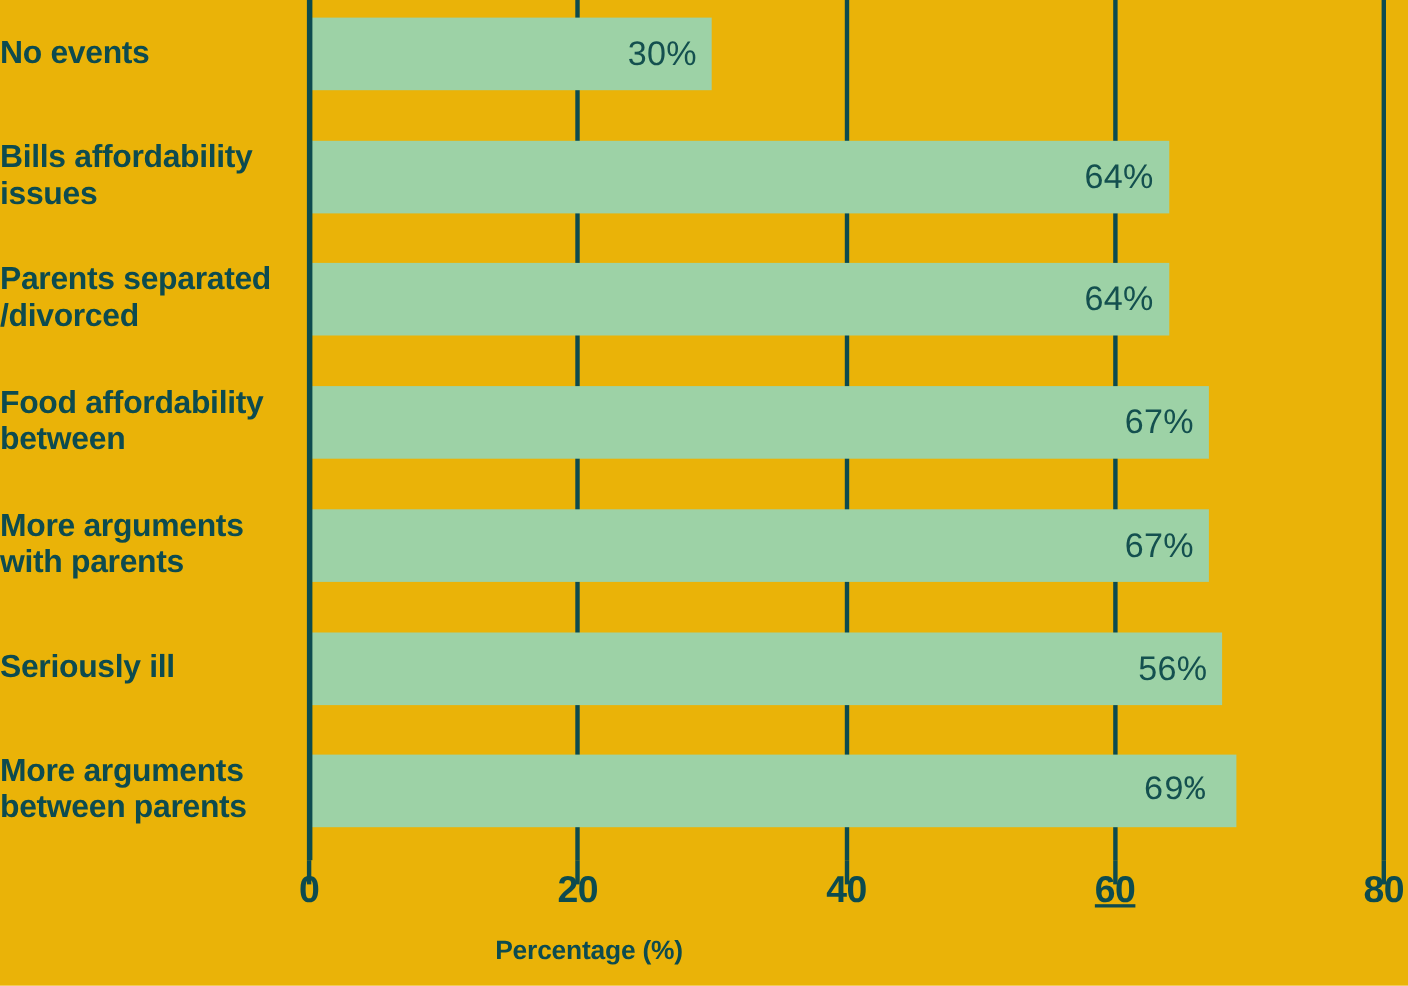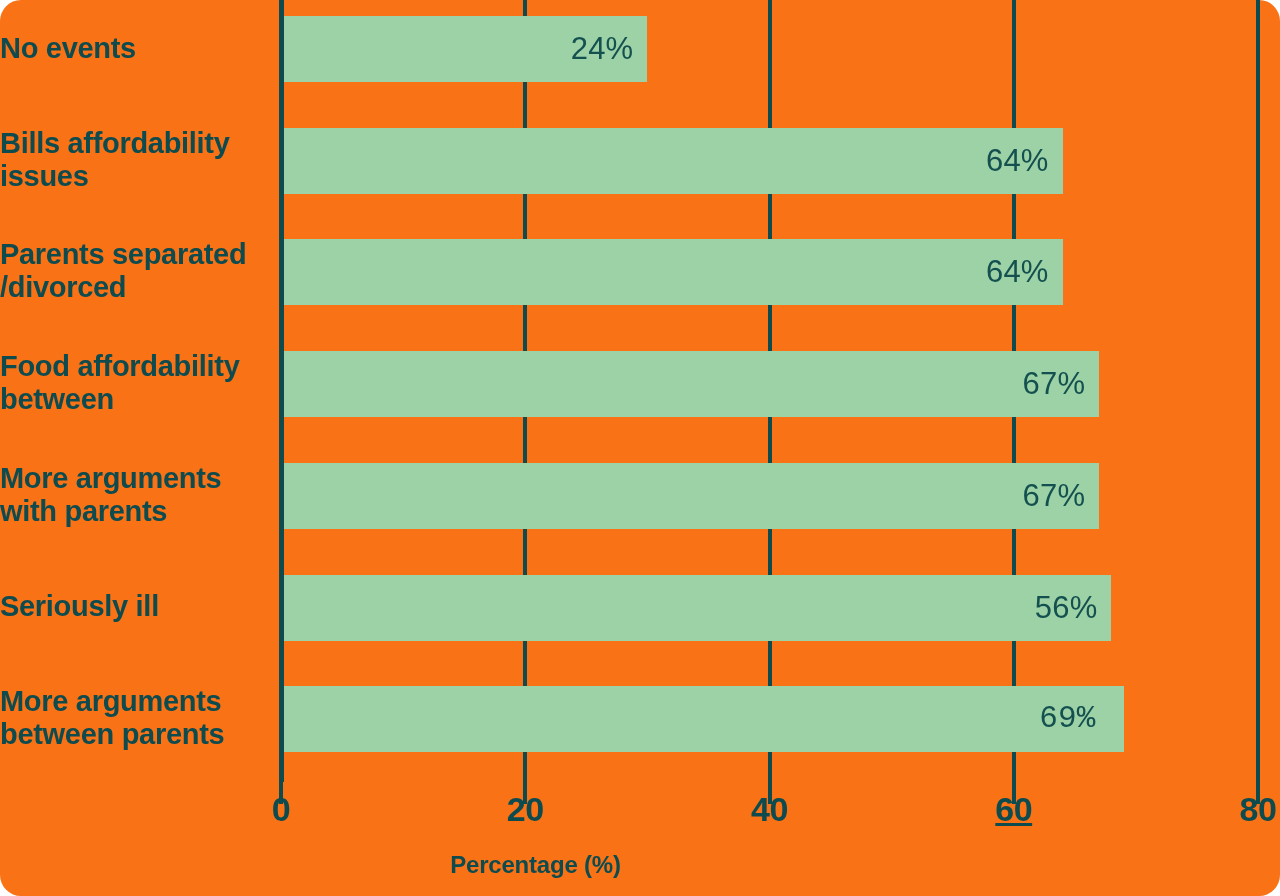--- a/index.html
+++ b/index.html
@@ -12,22 +12,21 @@
     width: 1280px;
     height: 896px;
     font-family: "Liberation Sans", sans-serif;
     overflow: hidden;
   }
 
   #chart-root {
     position: relative;
     width: 1280px;
     height: 896px;
-    background: #f97316;
-    border-radius: 21px;
+    background: #eab308;
   }
 
   
   .plot-area {
     position: absolute;
     left: 281px;
     top: 0px;
     width: 999px;   
     height: 782px;
   }
@@ -173,21 +172,21 @@
     <div id="gridlines">
         <div class="gridline axis-zero" style="left: 0px;"></div>
         <div class="gridline" style="left: 244.25px;"></div>
         <div class="gridline" style="left: 488.5px;"></div>
         <div class="gridline" style="left: 732.75px;"></div>
         <div class="gridline" style="left: 977px;"></div>
       </div>
     <div class="bars-layer" id="bars-layer">
       <div class="bar-row" style="top: 16px;">
         <div class="bar" style="width: 366.375px; background: rgb(157, 210, 166);"></div>
-        <div class="bar-value" style="left: 0px; width: 366.375px; right: auto; text-align: right; padding-right: 14px; color: rgb(20, 80, 79);">24%</div>
+        <div class="bar-value" style="left: 0px; width: 366.375px; right: auto; text-align: right; padding-right: 14px; color: rgb(20, 80, 79);">30%</div>
       </div>
       <div class="bar-row" style="top: 127.714px;">
         <div class="bar" style="width: 781.6px; background: rgb(157, 210, 166);"></div>
         <div class="bar-value" style="left: 0px; width: 781.6px; right: auto; text-align: right; padding-right: 14px; color: rgb(20, 80, 79);">64%</div>
       </div>
       <div class="bar-row" style="top: 239.429px;">
         <div class="bar" style="width: 781.6px; background: rgb(157, 210, 166);"></div>
         <div class="bar-value" style="left: 0px; width: 781.6px; right: auto; text-align: right; padding-right: 14px; color: rgb(20, 80, 79);">64%</div>
       </div>
       <div class="bar-row" style="top: 351.143px;">

